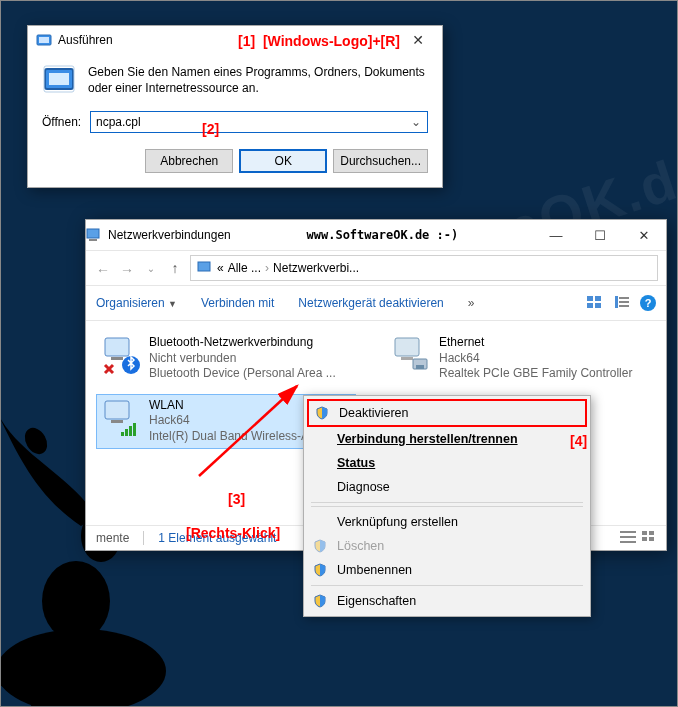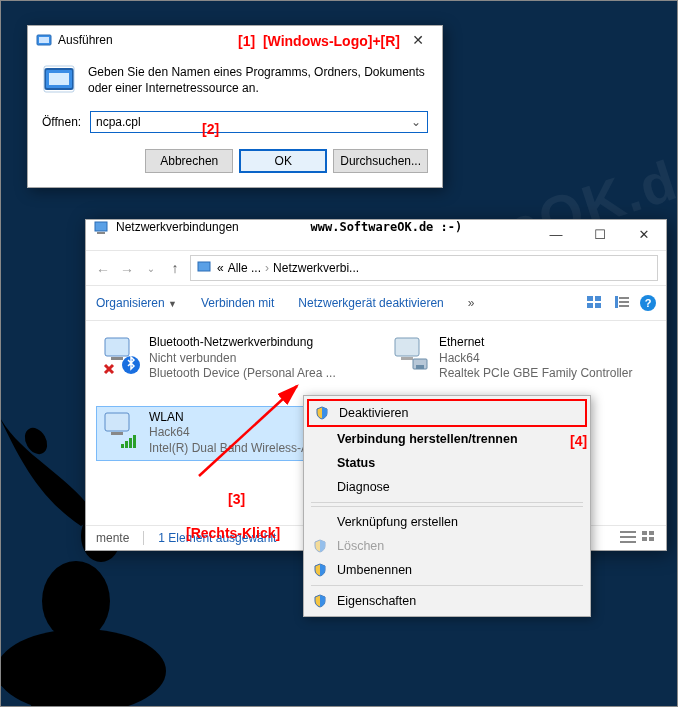--- a/index.html
+++ b/index.html
@@ -123,22 +123,22 @@
     left: 84px;
     top: 218px;
     width: 580px;
     height: 330px;
     background: #fff;
     border: 1px solid #a8a8a8;
     box-shadow: 3px 3px 18px rgba(0,0,0,0.45);
     display: flex; flex-direction: column;
   }
   .exp-title {
-    display: flex; align-items: flex-start;
-    height: 30px; padding-left: 8px;
+    display: flex; align-items: center;
+    height: 30px; 
   }
   .exp-title .t { font-size: 12px; margin-left: 6px; }
   .exp-title .sp { flex: 1; text-align: center; font-weight: 700; font-family: monospace; }
   .winctrl { display: flex; }
   .winctrl div {
     width: 44px; height: 28px;
     display: flex; align-items: center; justify-content: center;
     font-size: 13px; color: #333;
   }
   .exp-nav {
@@ -156,21 +156,21 @@
   .exp-toolbar {
     display: flex; align-items: center;
     height: 34px; padding: 0 10px; gap: 24px;
     border-bottom: 1px solid #e6e6e6;
     color: #1a5fb4; font-size: 12px;
   }
   .exp-toolbar .ritems { margin-left: auto; display: flex; gap: 10px; color: #555;}
   .exp-content {
     flex: 1;
     padding: 10px;
-    display: flex; flex-wrap: wrap; gap: 20px 30px;
+    display: flex; flex-wrap: wrap; gap: 8px 30px;
     align-content: flex-start;
   }
   .net-item {
     width: 250px;
     display: flex; gap: 8px;
     padding: 3px 4px;
     border: 1px solid transparent;
   }
   .net-item.selected {
     background: #cde8ff;
@@ -198,21 +198,21 @@
     box-shadow: 2px 2px 10px rgba(0,0,0,0.35);
     padding: 3px;
     font-size: 12.5px;
   }
   .ctx-item {
     display: flex; align-items: center;
     height: 24px; padding: 0 8px 0 4px; gap: 8px;
   }
   .ctx-item .ic { width: 18px; display:flex; justify-content:center; }
   .ctx-item.disabled { color: #a0a0a0; }
-  .ctx-item.bold { font-weight: 700; color:#000;}
+  .ctx-item.bold { font-weight: 700; color:#000;text-decoration:underline;}
   .ctx-sep { height: 1px; background: #d4d4d4; margin: 3px 4px; }
   .ctx-highlight {
     border: 2.5px solid #ff0000;
   }
 
   .arrow-svg {
     position: absolute;
     left: 188px; top: 375px;
     pointer-events: none;
   }

